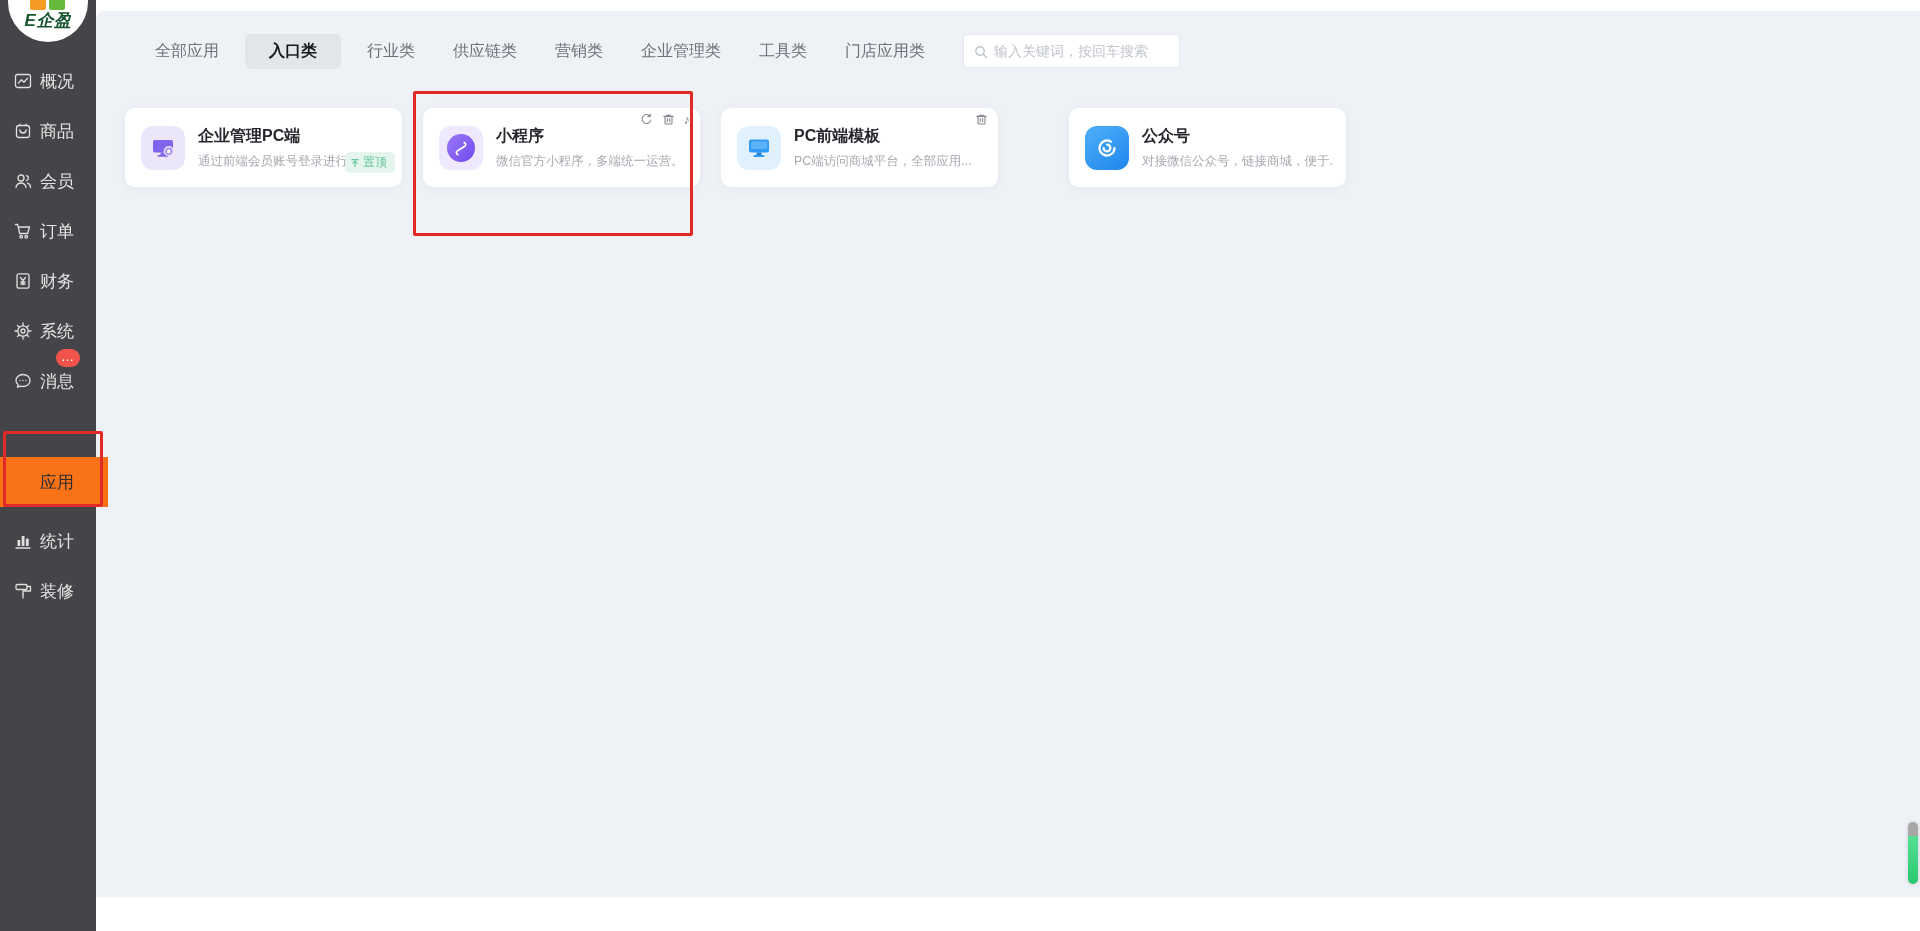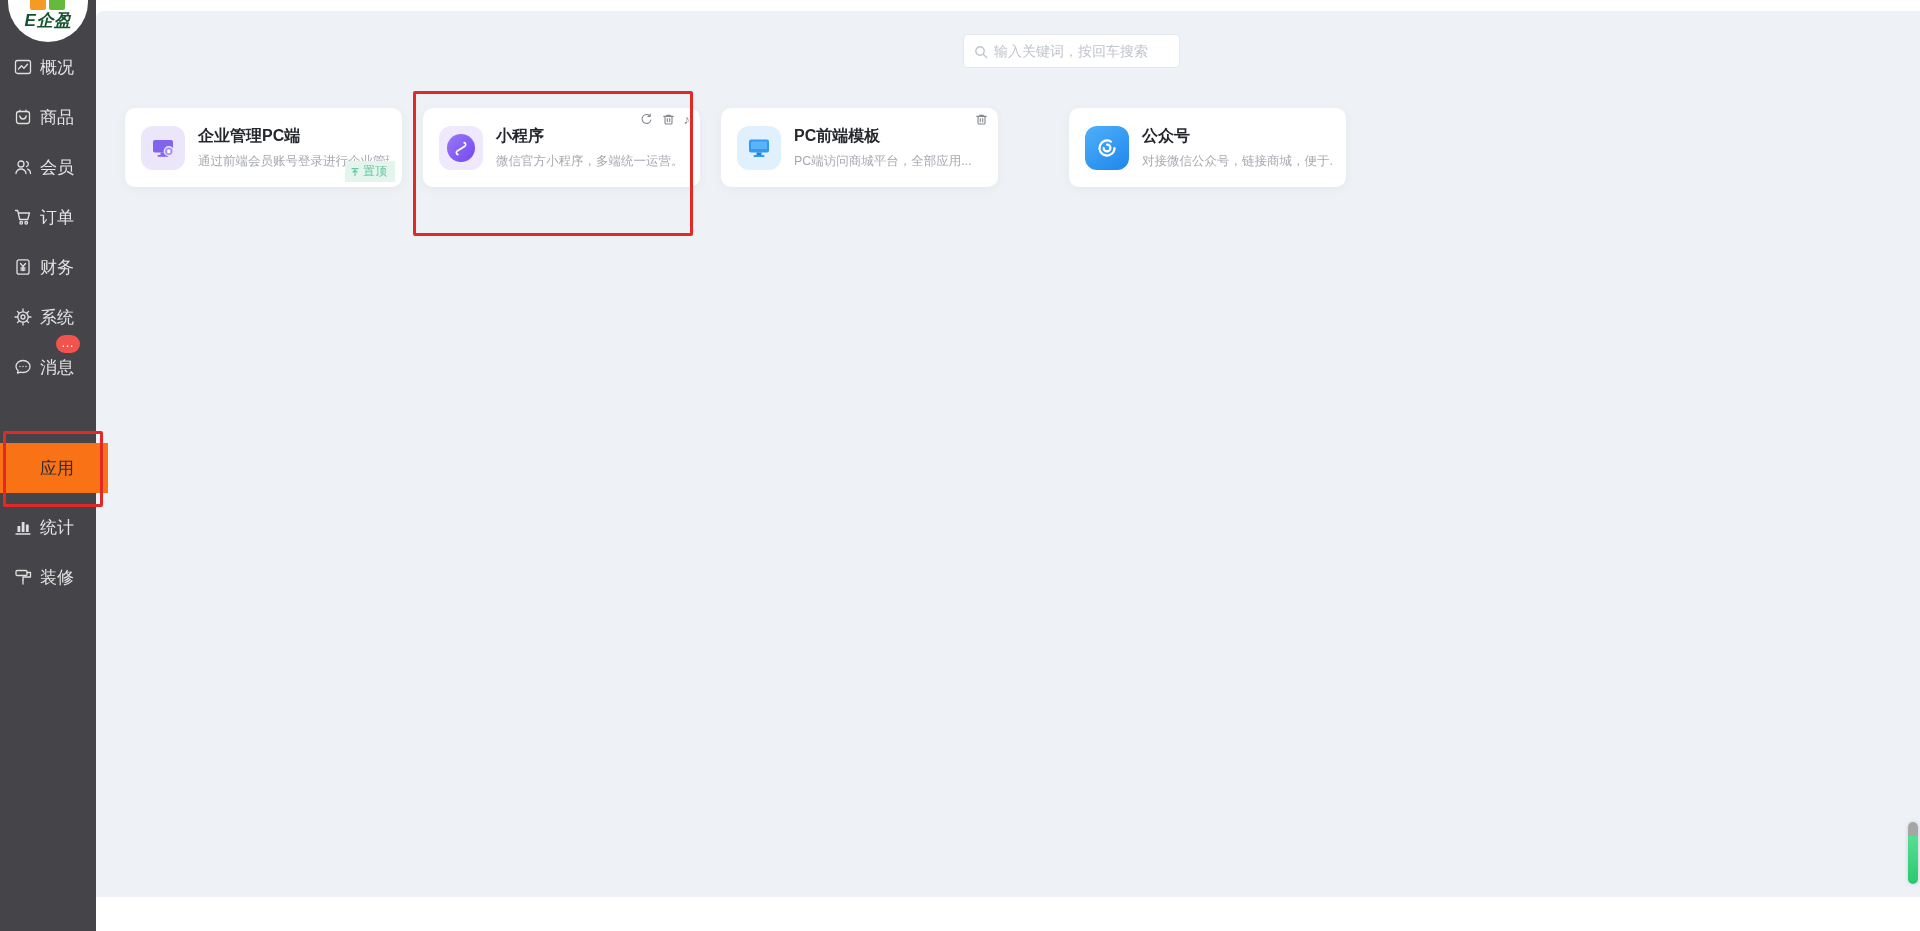--- a/index.html
+++ b/index.html
@@ -10,21 +10,21 @@
     -webkit-font-smoothing:antialiased;
   }
   
   #sidebar { position:absolute; left:0; top:0; width:96px; height:931px; background:#454549; z-index:2; }
   .logo { position:absolute; left:8px; top:-38px; width:80px; height:80px; background:#fff; border-radius:50%; z-index:3; }
   .logo-blocks { position:absolute; left:22px; top:35px; display:flex; gap:3px; }
   .logo-blocks .blk { width:16px; height:13px; border-radius:2px; }
   .blk.o { background:#f59a23; }
   .blk.g { background:#67b93c; }
   .logo-text { position:absolute; bottom:10px; width:100%; text-align:center; font-size:17px; font-weight:bold; font-style:italic; color:#14532d; letter-spacing:0.5px; }
-  .nav { position:absolute; top:42px; left:0; width:108px; }
+  .nav { position:absolute; top:56px; left:0; width:108px; }
   .nav-item { position:relative; height:50px; display:flex; align-items:center; padding-left:13px; gap:7px; color:#e4e4e4; font-size:17px; cursor:pointer; }
   .nav-item .nicon { width:20px; height:20px; display:flex; align-items:center; justify-content:center; flex:none; }
   .nav-item svg { width:20px; height:20px; stroke:#e0e0e0; fill:none; stroke-width:1.3; stroke-linecap:round; stroke-linejoin:round; }
   .nav-item.active { background:#f97316; color:#2b2d33; }
   .spacer-51 { height:51px; }
   .gap-9 { height:9px; }
   .apps-grid { display:grid; grid-template-columns:9px 9px; grid-template-rows:9px 9px; gap:2px; width:20px; height:20px; }
   .apps-grid i { display:block; border-radius:2px; }
   .apps-grid .a { background:#ffb02e; }
   .apps-grid .b { background:#43a047; }
@@ -46,21 +46,21 @@
   .card { position:absolute; top:97px; width:277px; height:79px; background:#ffffff; border-radius:10px; box-shadow:0 2px 10px rgba(80,95,120,0.06); display:flex; align-items:center; padding:0 12px 0 16px; gap:13px; cursor:pointer; }
   .app-icon { width:44px; height:44px; border-radius:12px; flex:none; display:flex; align-items:center; justify-content:center; }
   .icon-epc { background:#ece6fb; }
   .icon-mini { background:#efe9fd; }
   .icon-pc  { background:#e1f0fd; }
   .icon-oa  { background:linear-gradient(145deg,#4eb0fa,#1f86ec); }
   .mini-circle { width:28px; height:28px; border-radius:50%; background:linear-gradient(135deg,#9a79f7,#7348ee); display:flex; align-items:center; justify-content:center; }
   .card-text { min-width:0; }
   .card-title { font-size:16px; font-weight:bold; color:#25272c; white-space:nowrap; }
   .card-desc { font-size:12.5px; color:#a6a9b0; margin-top:6px; white-space:nowrap; overflow:hidden; }
-  .pin-badge { position:absolute; right:7px; bottom:5px; display:flex; align-items:center; gap:3px; background:#e3f5ec; color:#67c3a1; font-size:12px; padding:2px 8px 2px 5px; border-radius:0; }
+  .pin-badge { position:absolute; right:7px; bottom:14px; display:flex; align-items:center; gap:3px; background:#e3f5ec; color:#67c3a1; font-size:12px; padding:2px 8px 2px 5px; border-radius:5px; }
   .pin-badge svg { width:10px; height:10px; stroke:#67c3a1; fill:none; stroke-width:1.2; stroke-linecap:round; }
   .card-actions { position:absolute; top:5px; right:10px; display:flex; align-items:center; gap:9px; color:#85888e; }
   .card-actions svg { width:13px; height:13px; stroke:currentColor; fill:none; stroke-width:1.1; stroke-linecap:round; cursor:pointer; }
   .note-glyph { font-size:13px; line-height:13px; cursor:pointer; }
   
   .anno { position:absolute; border:3px solid #e12a27; border-radius:2px; pointer-events:none; z-index:9; }
   #anno-sidebar { left:3px; top:431px; width:100px; height:76px; }
   #anno-card { left:317px; top:91px; width:280px; height:145px; }
   
   .scroll-thumb { position:absolute; left:1812px; top:822px; width:10px; height:62px; border-radius:5px; overflow:hidden; cursor:pointer; box-shadow:0 0 4px rgba(0,0,0,0.15); }
@@ -196,20 +196,30 @@
         </span>
         <span>装修</span>
       </div>
 
     </nav>
   </aside>
 
   <main id="main">
     <div id="panel">
 
+      <div class="tabbar">
+        <div class="tab">全部应用</div>
+        <div class="tab active">入口类</div>
+        <div class="tab">行业类</div>
+        <div class="tab">供应链类</div>
+        <div class="tab">营销类</div>
+        <div class="tab">企业管理类</div>
+        <div class="tab">工具类</div>
+        <div class="tab">门店应用类</div>
+      </div>
 
       <div class="search">
         <svg viewBox="0 0 16 16">
             <circle cx="7" cy="7" r="4.2"></circle>
             <path d="M10.2 10.2L13.6 13.6"></path>
           </svg>
         <input type="text" placeholder="输入关键词，按回车搜索" style="">
       </div>
 
       <div class="card" style="left:29px">

